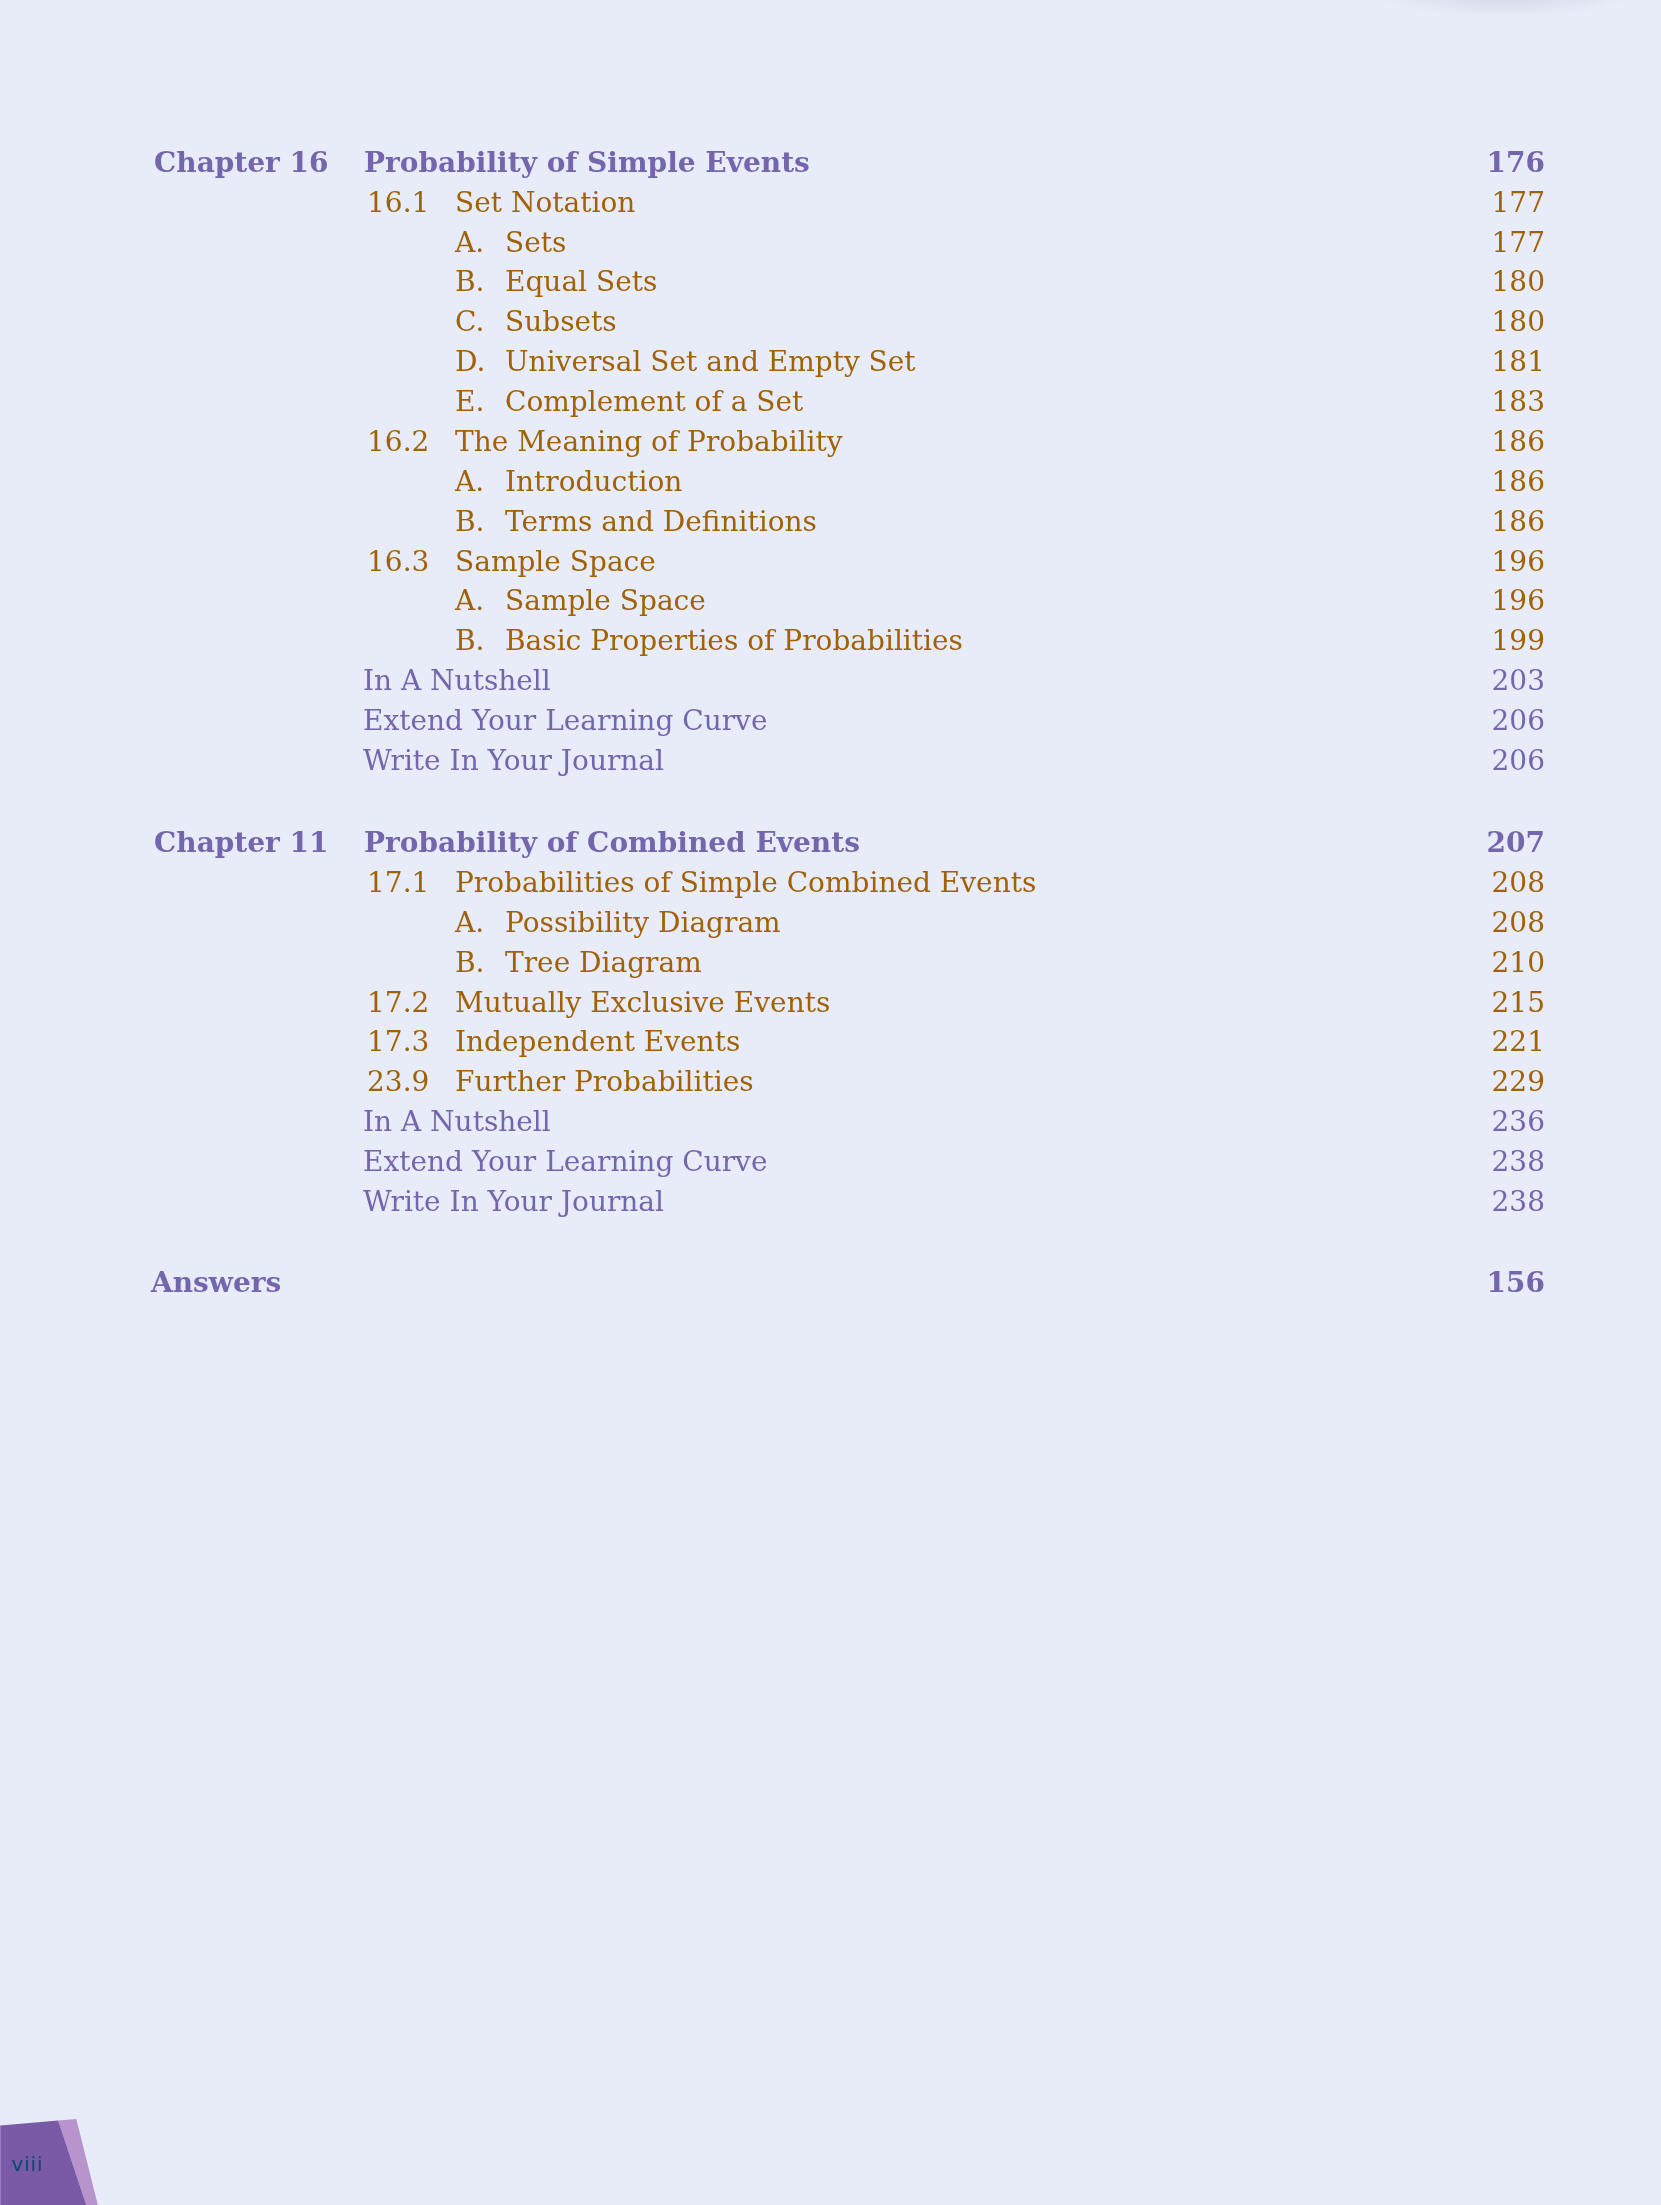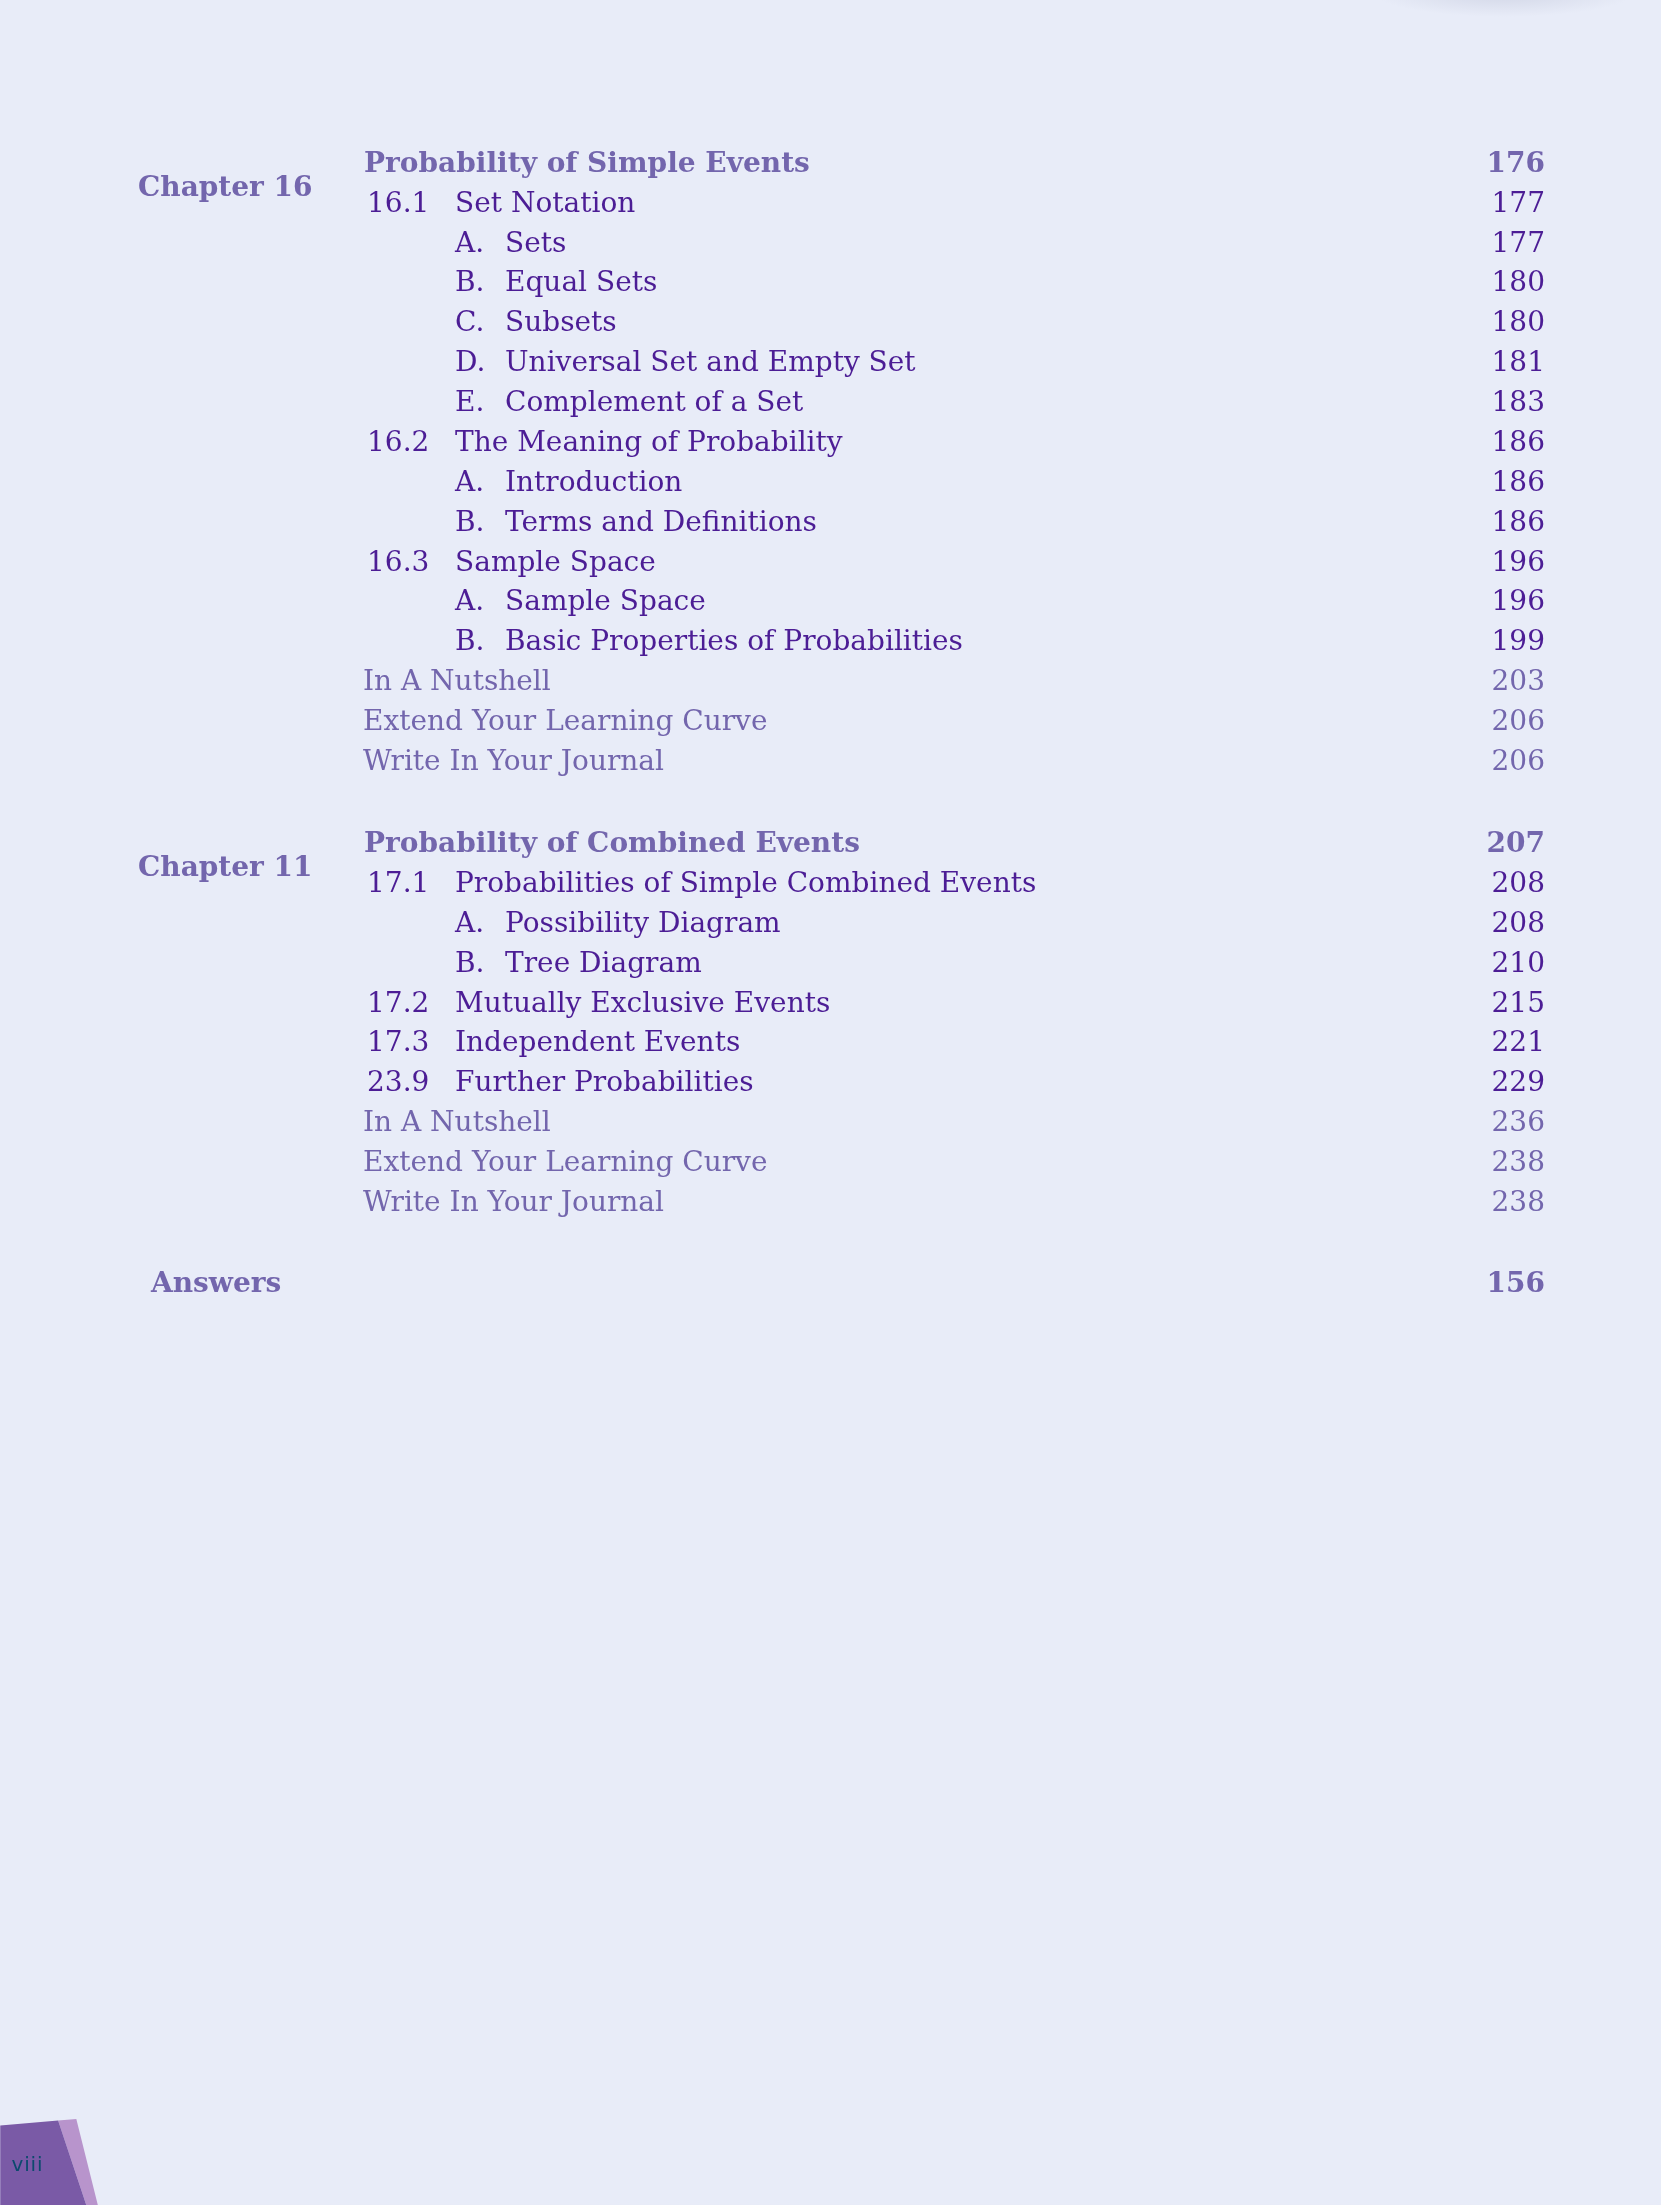--- a/index.html
+++ b/index.html
@@ -11,25 +11,25 @@
   .page-shadow {
     position: absolute; left: 1371px; top: -33px; width: 266px; height: 50px;
     border-radius: 50%;
     background: radial-gradient(ellipse at center, rgba(190,195,215,0.55) 0%, rgba(232,236,248,0) 70%);
   }
   .row {
     position: absolute; left: 0; width: 1661px; height: 40px;
     line-height: 40px; font-size: 28px; white-space: nowrap;
   }
   .row span { position: absolute; top: 0; }
-  .grey { color: #4c1d95; }
+  .grey { color: #a16207; }
   .purple { color: #7366ad; }
   .bold { font-weight: bold; }
   .page { right: 116px; text-align: right; }
-  .c-label { left: 138px; margin-top: 24px; }
+  .c-label { left: 154px; }
   .c-title { left: 364px; }
   .s-num { left: 367px; }
   .s-title { left: 455px; }
   .sub-letter { left: 455px; }
   .sub-title { left: 505px; }
   .extra { left: 363px; }
   .answers { left: 151px; }
 
   .tab {
     position: absolute; left: 0; bottom: 0; width: 108px; height: 91px;

